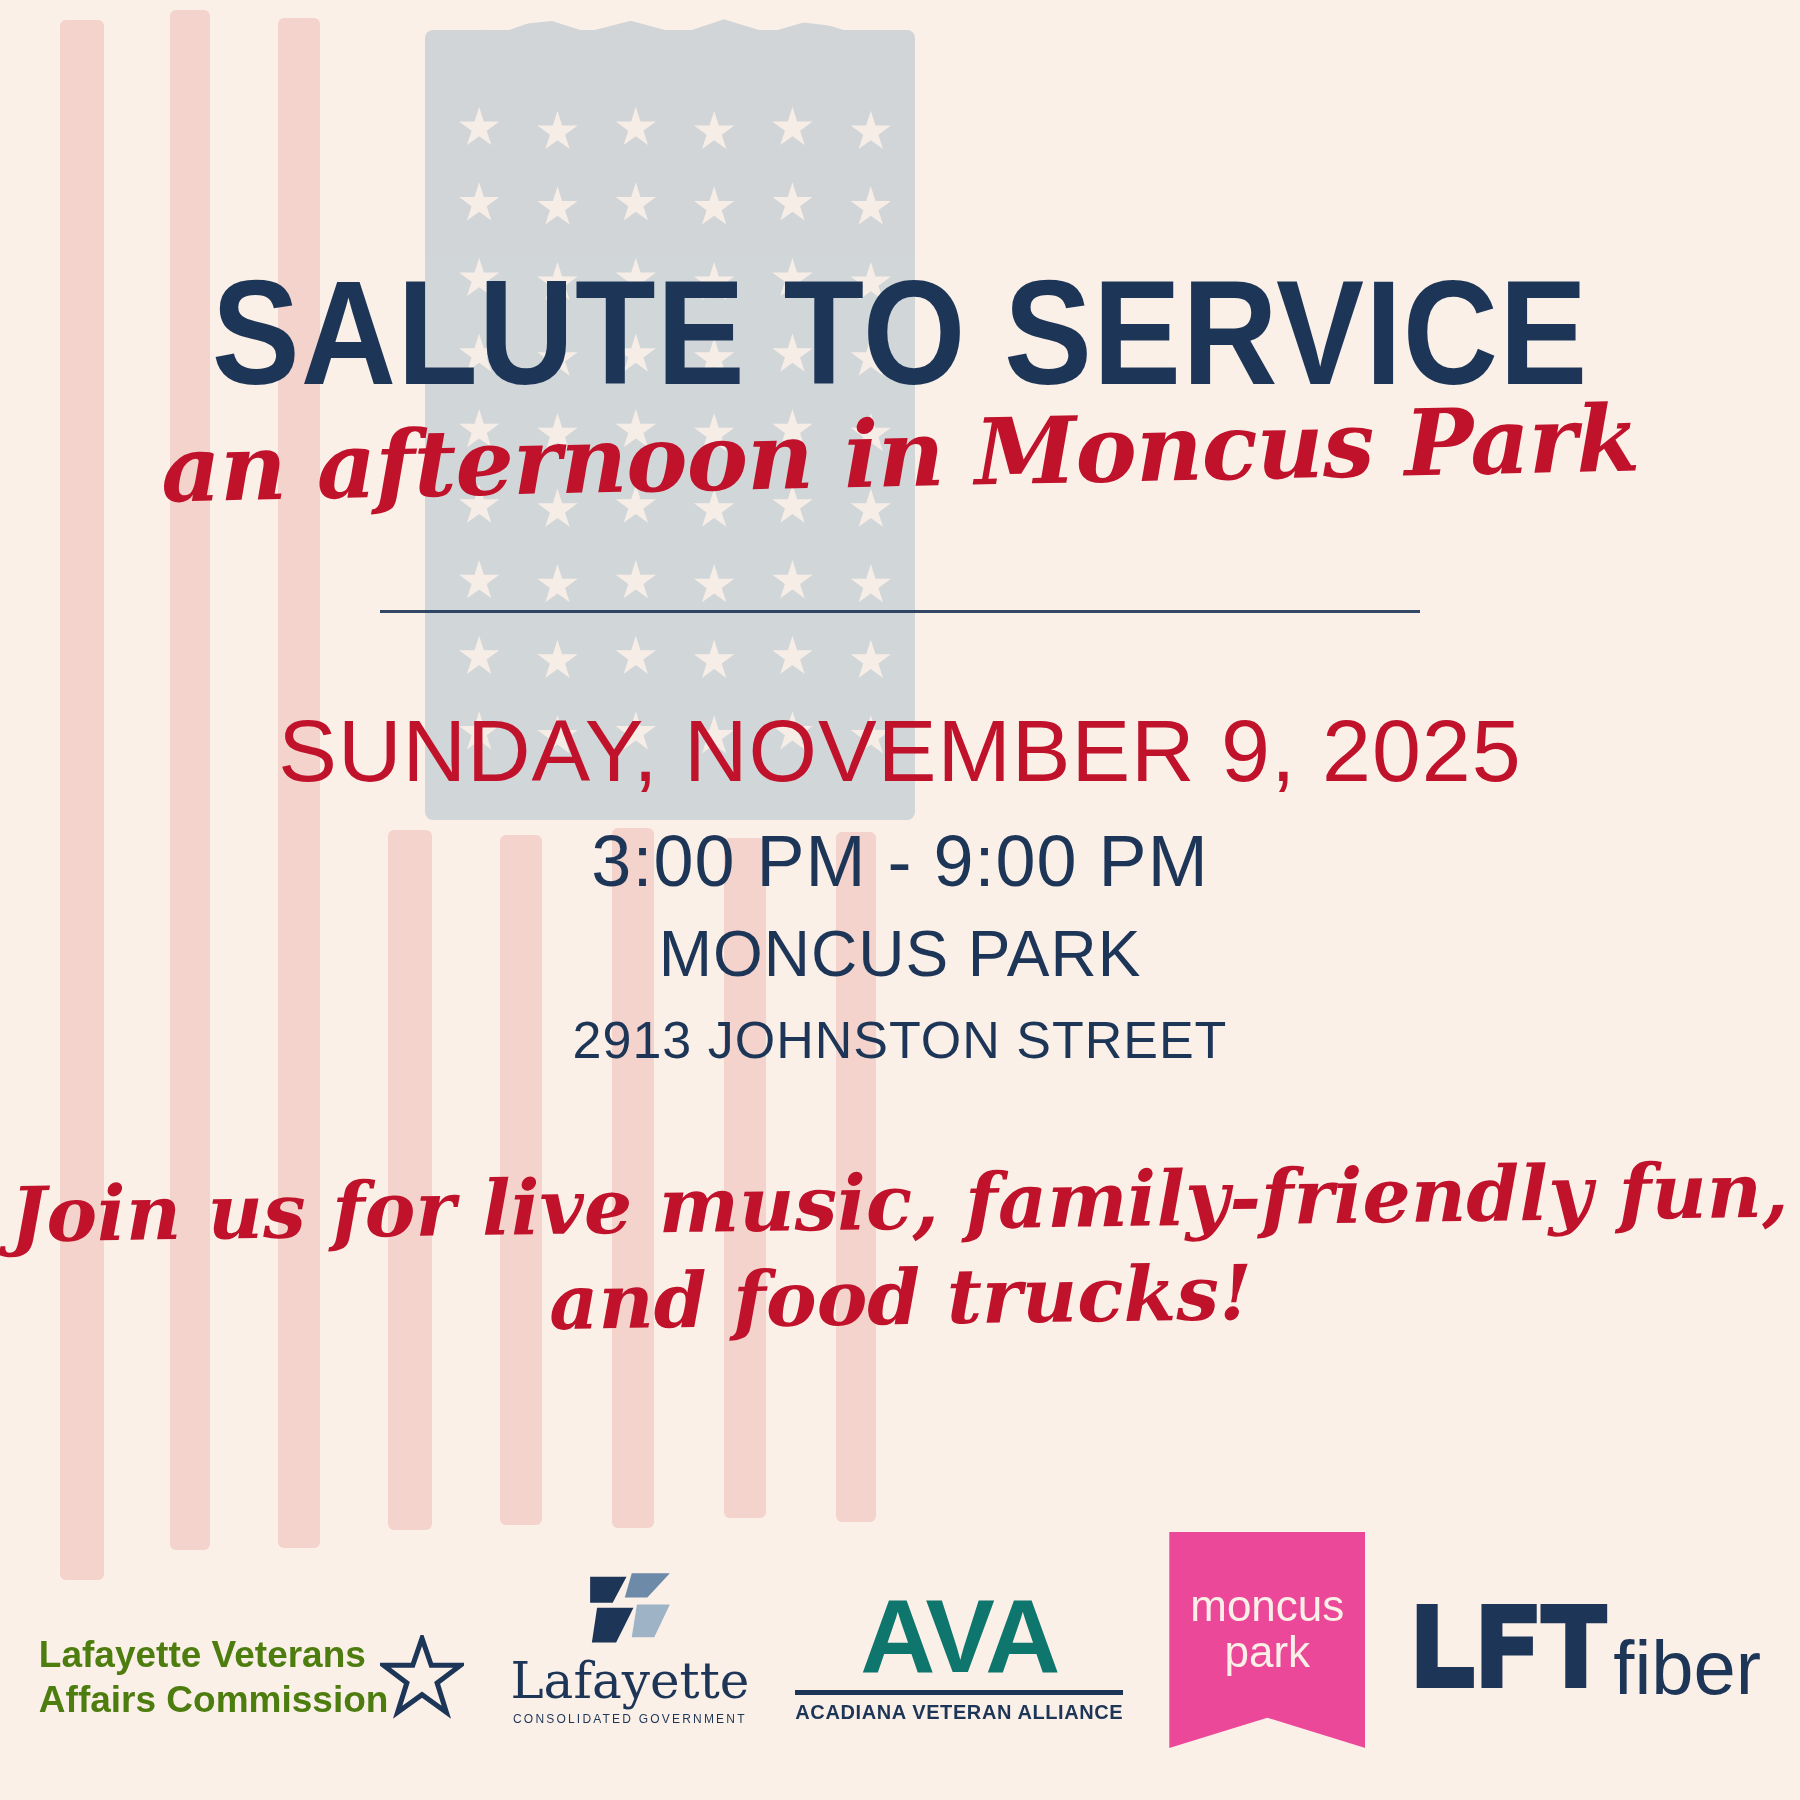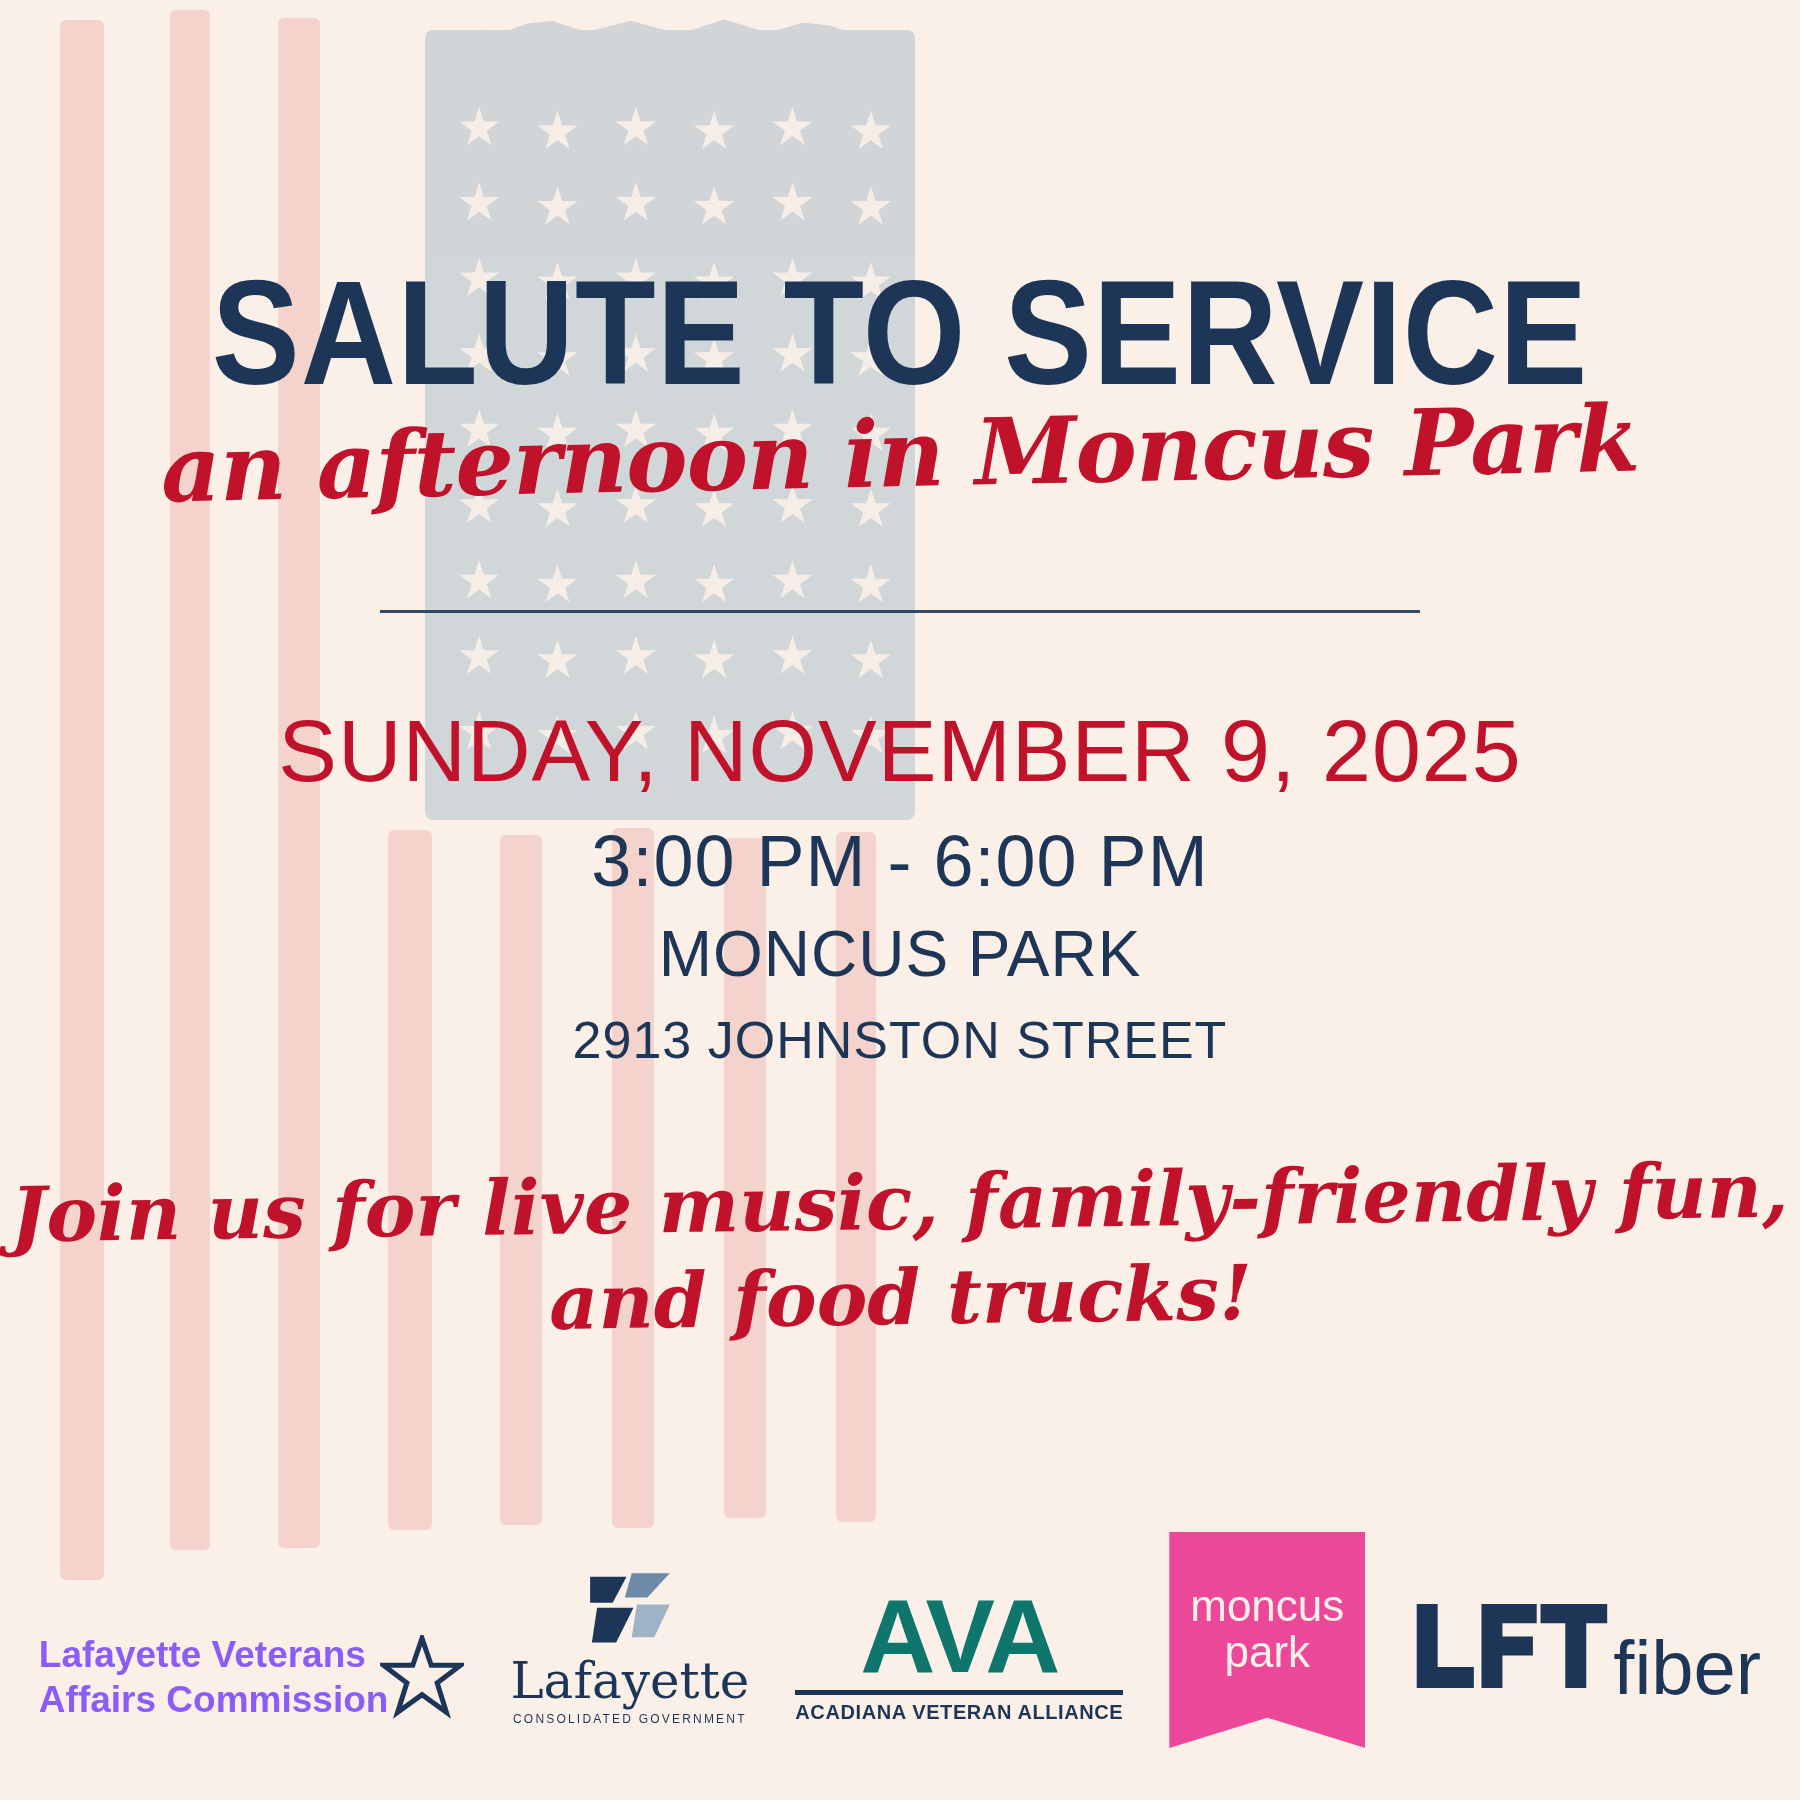--- a/index.html
+++ b/index.html
@@ -194,21 +194,21 @@
   .logo-lvac {
     display: flex;
     align-items: center;
     gap: 6px;
     padding-bottom: 26px;
   }
   .logo-lvac .txt {
     font-weight: bold;
     font-size: 37px;
     line-height: 1.22;
-    color: #8b5cf6;
+    color: #4d7c0f;
     text-align: left;
     white-space: nowrap;
   }
   .logo-lvac .starmark {
     width: 84px;
     height: 84px;
     margin-left: -14px;
   }
 
   
@@ -359,21 +359,21 @@
         <div class="star"></div>
     </div>
   </div>
 
   <div class="content">
     <div class="title">SALUTE TO SERVICE</div>
     <div class="subtitle">an afternoon in Moncus Park</div>
     <div class="divider"></div>
 
     <div class="date">SUNDAY, NOVEMBER 9, 2025</div>
-    <div class="time">3:00 PM - 6:00 PM</div>
+    <div class="time">3:00 PM - 9:00 PM</div>
     <div class="venue">MONCUS PARK</div>
     <div class="address">2913 JOHNSTON STREET</div>
 
     <div class="blurb">
       <div>Join us for live music, family-friendly fun,</div>
       <div>and food trucks!</div>
     </div>
 
     <div class="logos">
 

